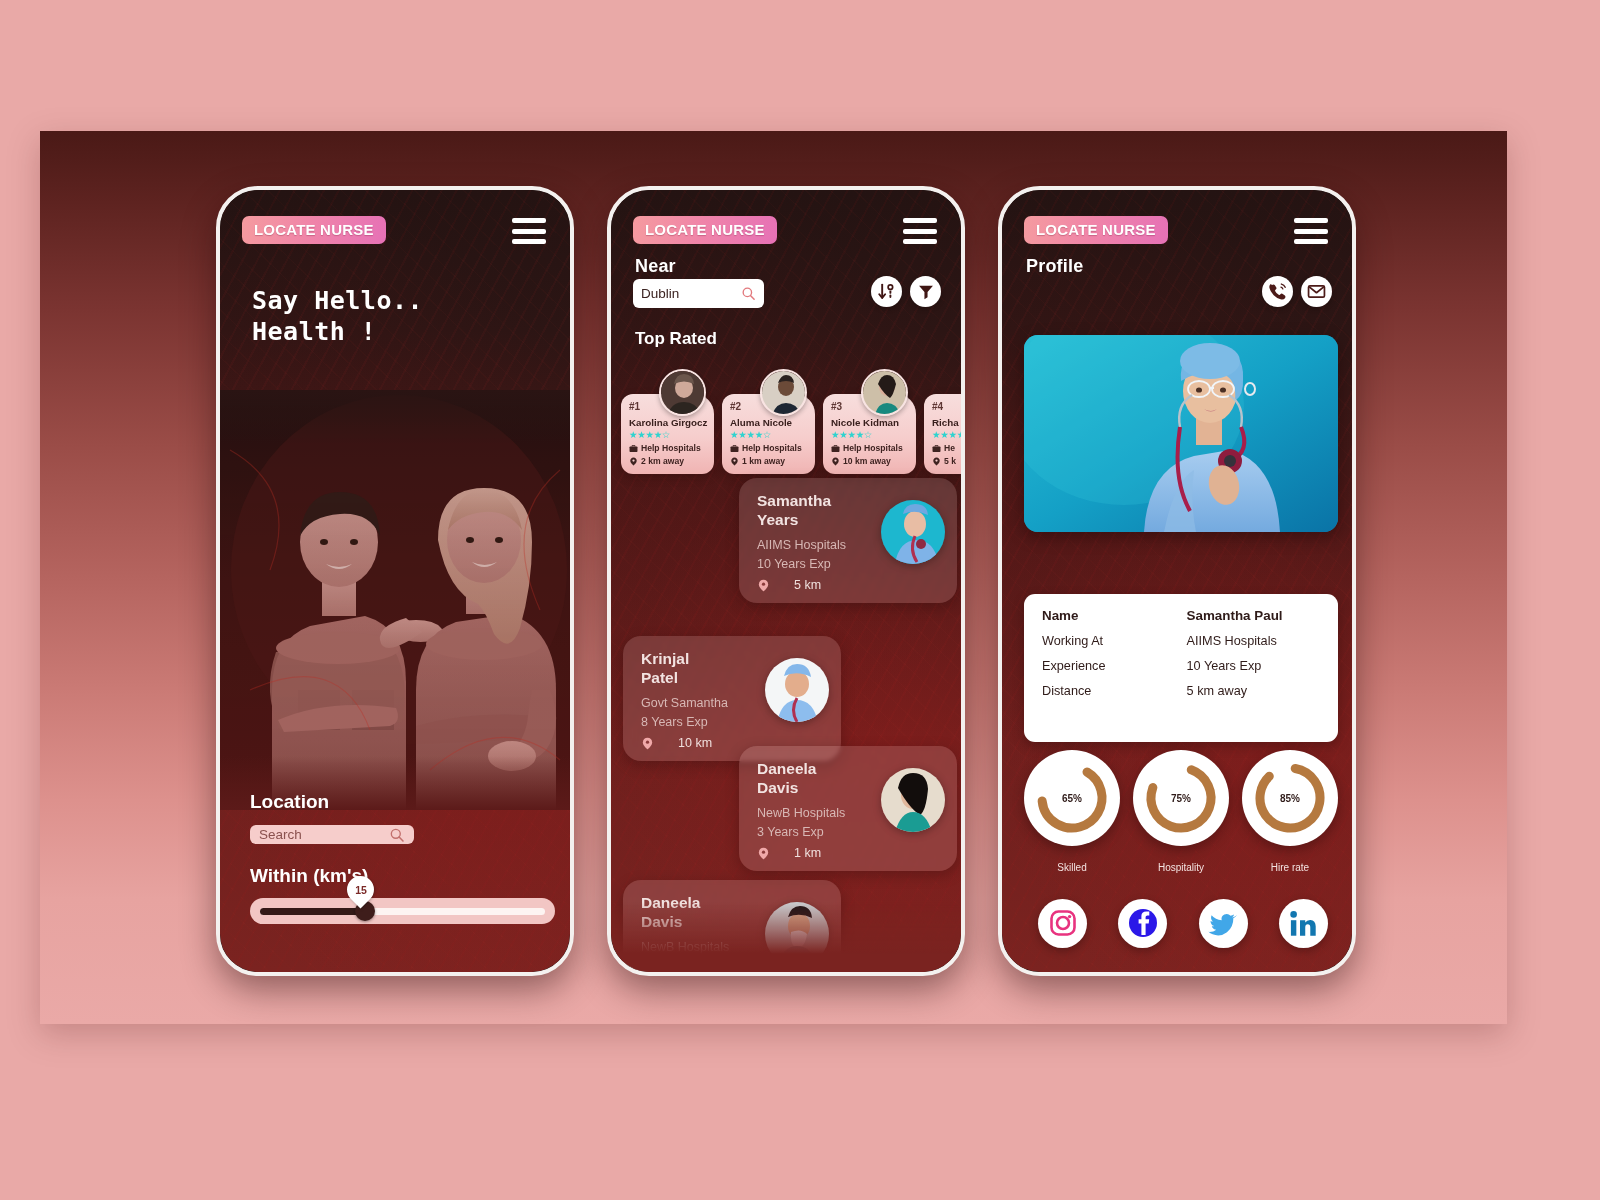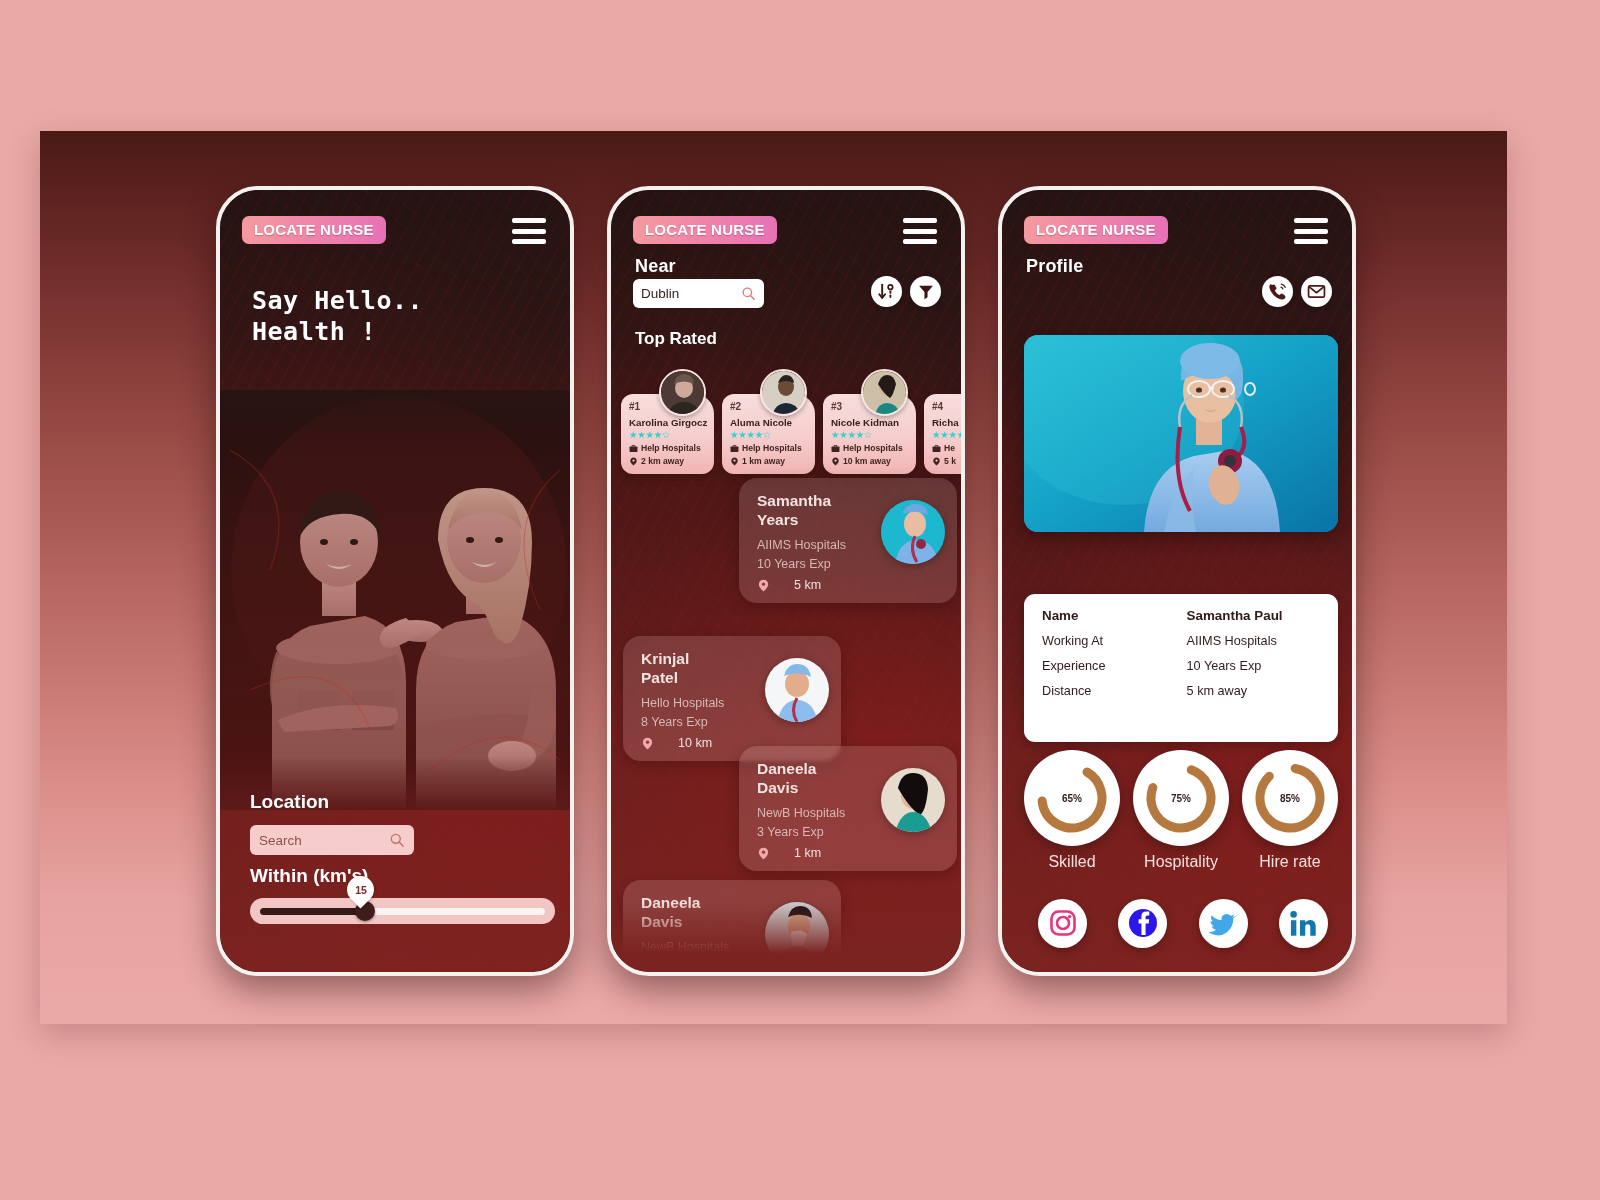--- a/index.html
+++ b/index.html
@@ -124,21 +124,21 @@
   .photo-fade-bottom { bottom:0; background: linear-gradient(to top, #5c1a19, rgba(92,26,25,0)); }
 
   .sec-label {
     color: #fff; font-size: 19px; font-weight: bold;
   }
   #p1-location { position:absolute; left:30px; top:601px; z-index:6; }
   #p1-within   { position:absolute; left:30px; top:675px; z-index:6; }
 
   .search-pill {
     position:absolute; left:30px; top:635px;
-    width: 164px; height: 30px;
+    width: 164px; height: 19px;
     background: #f6cdcb;
     border-radius: 6px;
     display:flex; align-items:center;
     padding: 0 9px;
     z-index:6;
   }
   .search-pill .txt { flex:1; color:#8a514e; font-size:13.5px; }
   .search-pill .mag { width:16px; height:16px; }
 
   .slider-wrap {
@@ -300,21 +300,21 @@
   .ring-item { position:absolute; width:96px; text-align:center; }
   .ring-circle {
     width:96px; height:96px; border-radius:50%;
     background:#fff;
     box-shadow:0 4px 12px rgba(20,5,5,.32);
     position:relative;
     display:flex; align-items:center; justify-content:center;
   }
   .ring-circle svg { position:absolute; left:0; top:0; }
   .ring-circle .pct { font-size:10px; font-weight:bold; color:#2f1b19; position:relative; z-index:2; }
-  .ring-label { margin-top:7px; font-size:16px; color:#f3e2e0; }
+  .ring-label { margin-top:16px; font-size:10px; color:#f3e2e0; }
 
   .socials {
     position:absolute; left:36px; top:705px;
     width: 290px; height: 56px;
     display:flex; justify-content:space-between; align-items:center;
     z-index:5;
   }
   .social {
     width:49px; height:49px; border-radius:50%;
     background:#fff;
@@ -597,21 +597,21 @@
               <path d="M34 36 q-6 14 2 26" fill="none" stroke="#b03050" stroke-width="3"></path>
               <circle cx="40" cy="44" r="5" fill="#8f2a44"></circle>
             </svg>
         </div>
       </div>
 
       <div class="list-card" id="lc2">
         <div class="lc-name">
           <span>Krinjal</span><br><span>Patel</span>
         </div>
-        <div class="lc-sub">Hello Hospitals</div>
+        <div class="lc-sub">Govt Samantha</div>
         <div class="lc-sub2">8 Years Exp</div>
         <div class="lc-dist">
           <svg width="13" height="13" viewBox="0 0 12 12">
               <path d="M6 0.8 C3.5 0.8 1.7 2.6 1.7 5 C1.7 8 6 11.4 6 11.4 C6 11.4 10.3 8 10.3 5 C10.3 2.6 8.5 0.8 6 0.8 Z" fill="#f0a9a9"></path>
               <circle cx="6" cy="4.8" r="1.5" fill="#8c3b3b"></circle>
             </svg>
           <span>10 km</span>
         </div>
         <div class="lc-avatar">
           <svg width="64" height="64" viewBox="0 0 64 64">

